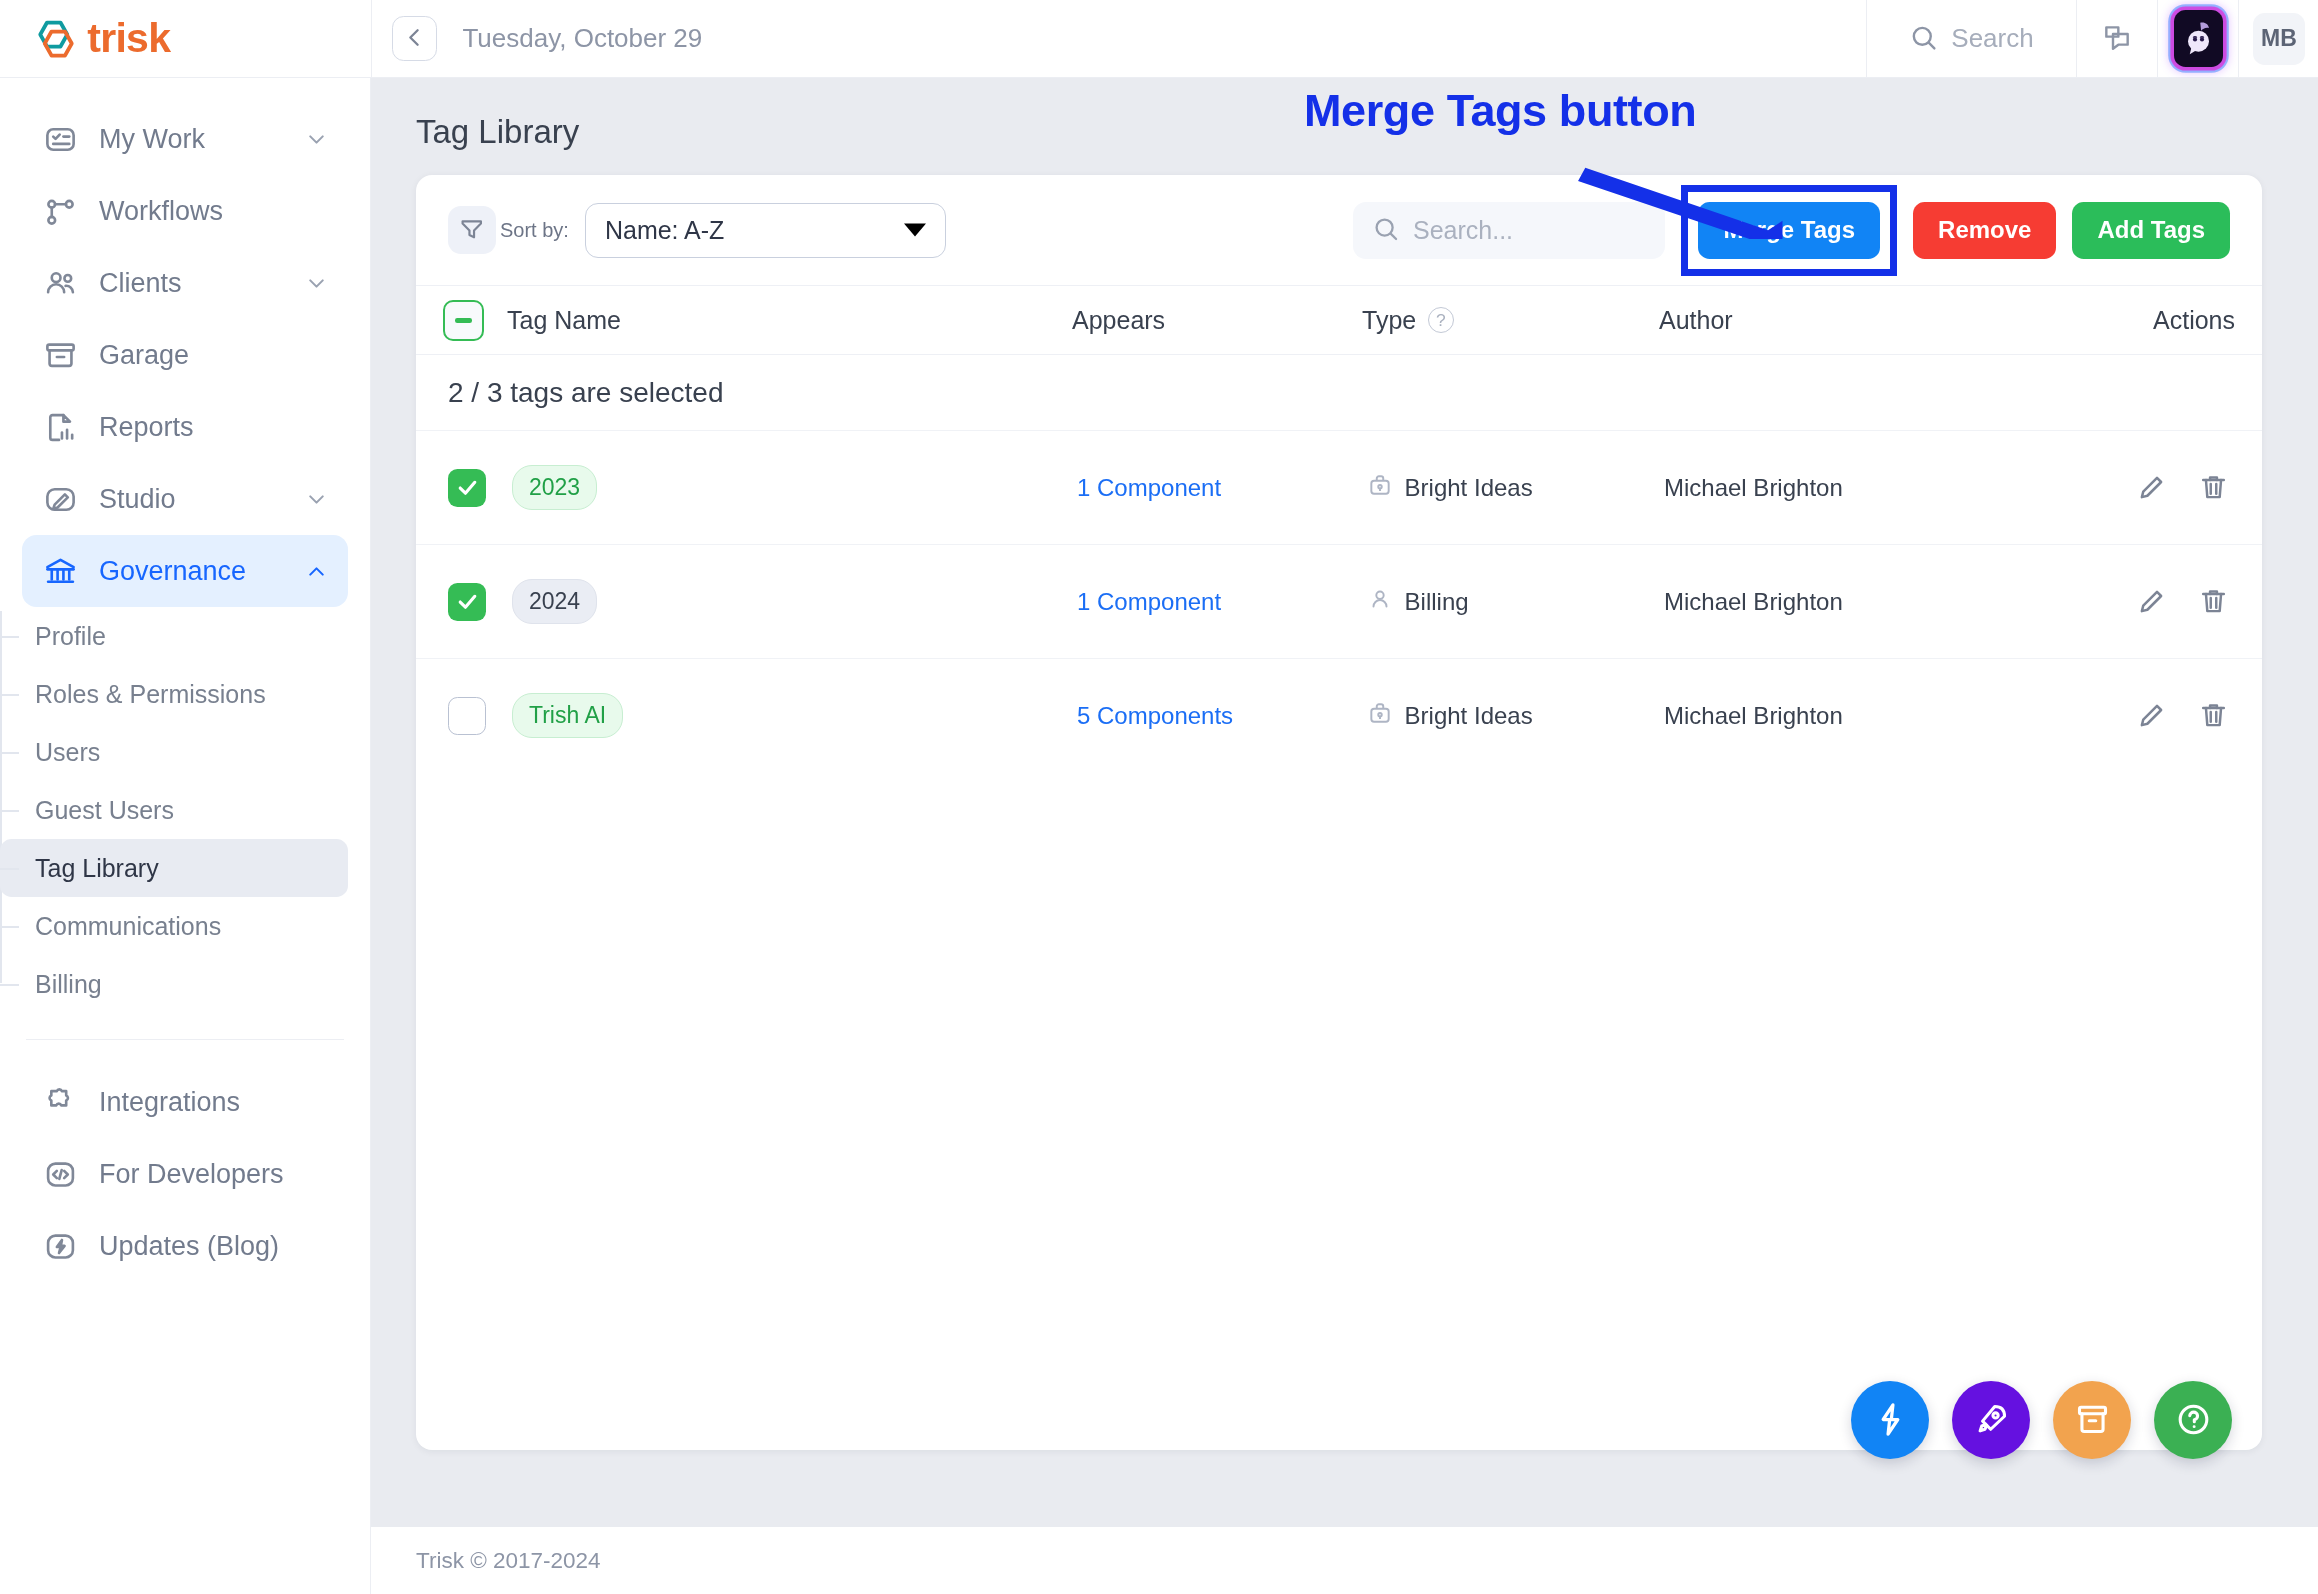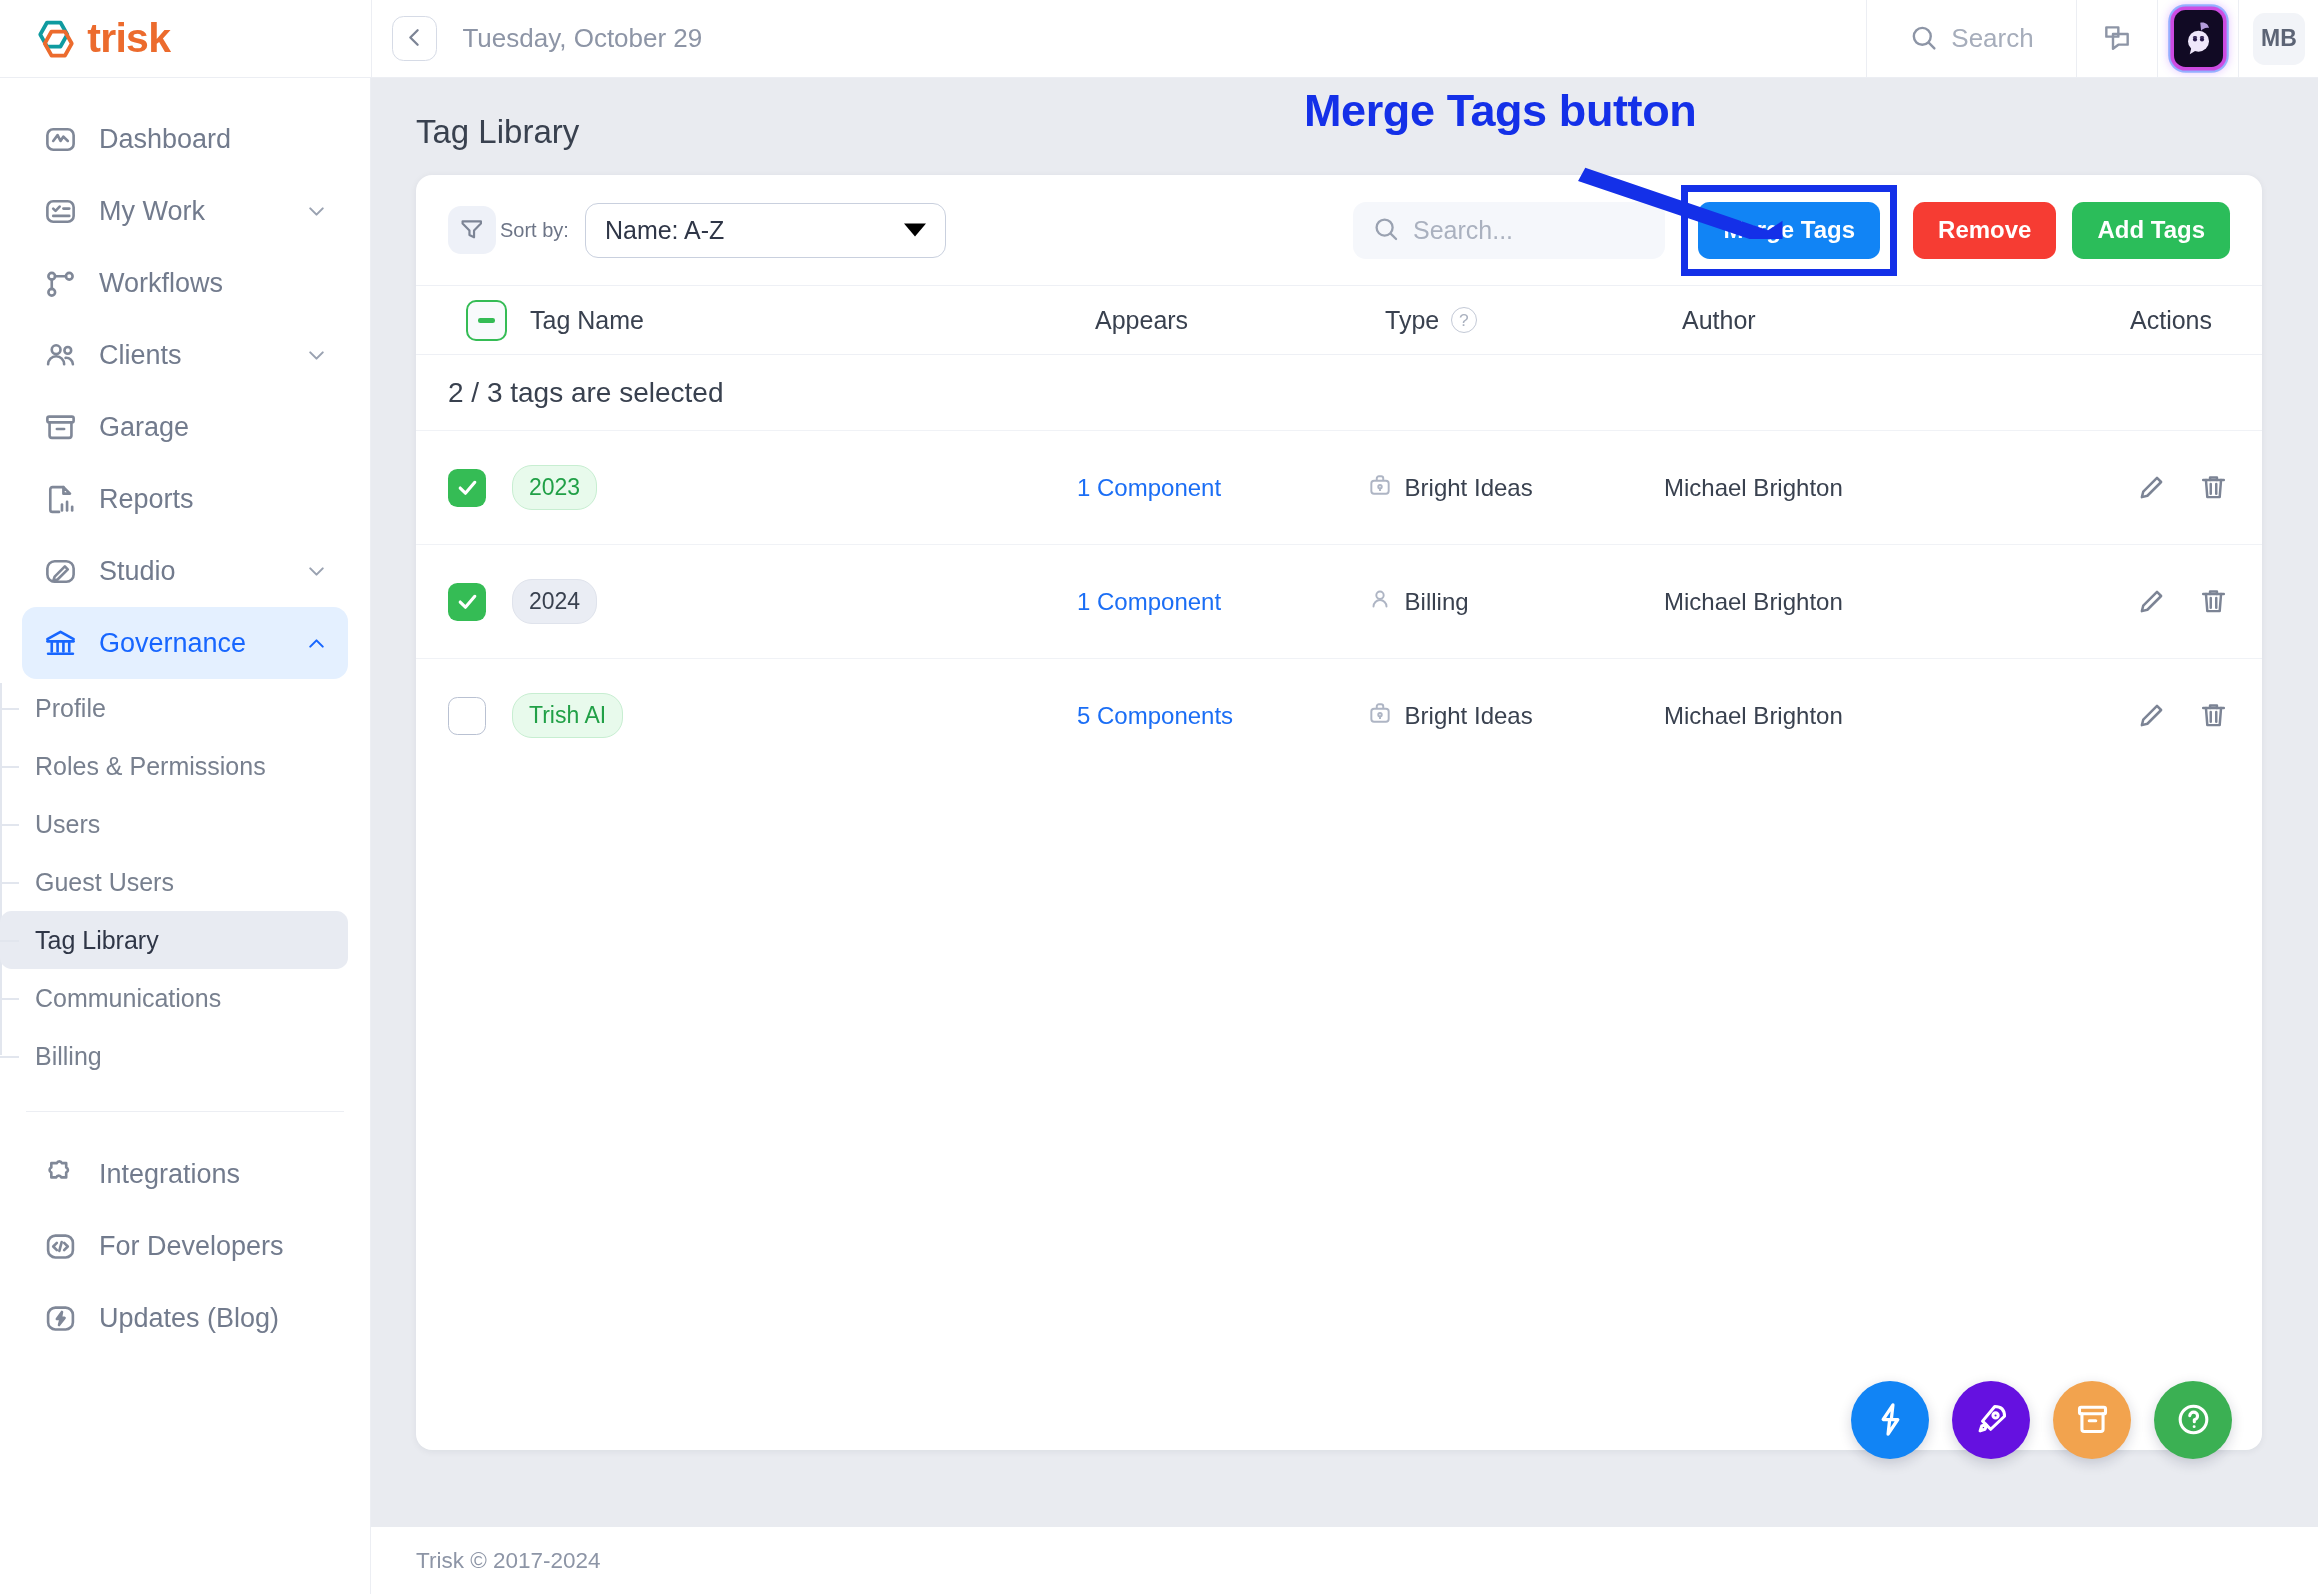--- a/index.html
+++ b/index.html
@@ -129,21 +129,21 @@
   .btn-remove { background: #f63c33; margin-left: 16px; }
   .btn-add { background: #2bbd5a; margin-left: 16px; }
   .merge-wrap {
     margin-left: 16px; padding: 10px; border: 7.2px solid #1430e8; background: #fff;
     display: flex; align-items: center; justify-content: center;
   }
 
   
   .thead {
     display: flex; align-items: center; height: 70px;
-    padding: 0 50px; border-top: 1.4px solid #eef0f5; border-bottom: 1.4px solid #eef0f5;
+    padding: 0 27px; border-top: 1.4px solid #eef0f5; border-bottom: 1.4px solid #eef0f5;
   }
   .th { font-size: 25px; color: #39414f; font-weight: 500; }
   .col-check { width: 64px; flex: 0 0 64px; display: flex; align-items: center; }
   .col-name  { flex: 0 0 565px; }
   .col-app   { flex: 0 0 290px; }
   .col-type  { flex: 0 0 297px; display: flex; align-items: center; gap: 11.6px; }
   .col-auth  { flex: 1 1 auto; }
   .col-act   { flex: 0 0 167px; text-align: right; }
 
   .help-circle {
@@ -269,29 +269,20 @@
       </span>
     </div>
 
     <div class="top-cell cell-avatar">
       <span class="avatar-chip">MB</span>
     </div>
   </div>
 
   <div class="sidebar">
 
-    <div class="nav-item">
-      <span class="ic">
-        <svg viewBox="0 0 24 24" width="35" height="35" fill="none" stroke="#808898" stroke-width="1.8" stroke-linecap="round" stroke-linejoin="round">
-            <rect x="3" y="5" width="18" height="14" rx="4"></rect>
-            <path d="M7 13 l3-4 2 4 2-3 3 3"></path>
-          </svg>
-      </span>
-      <span class="lbl">Dashboard</span>
-    </div>
 
     <div class="nav-item">
       <span class="ic">
         <svg viewBox="0 0 24 24" width="35" height="35" fill="none" stroke="#808898" stroke-width="1.8" stroke-linecap="round" stroke-linejoin="round">
             <rect x="3" y="5" width="18" height="14" rx="4"></rect>
             <path d="M7 10 l1.6 1.6 L11.4 8.6"></path>
             <path d="M14 10 h4"></path>
             <path d="M7 15 h11"></path>
           </svg>
       </span>

